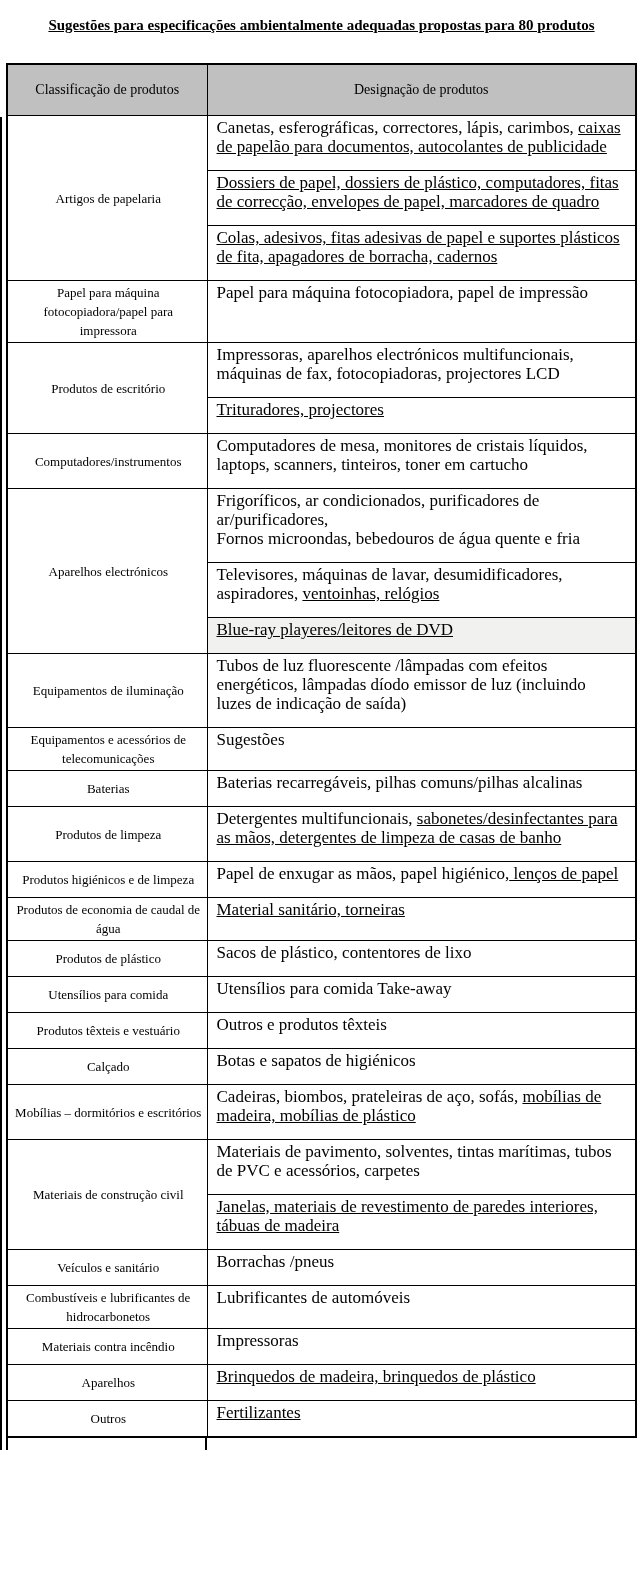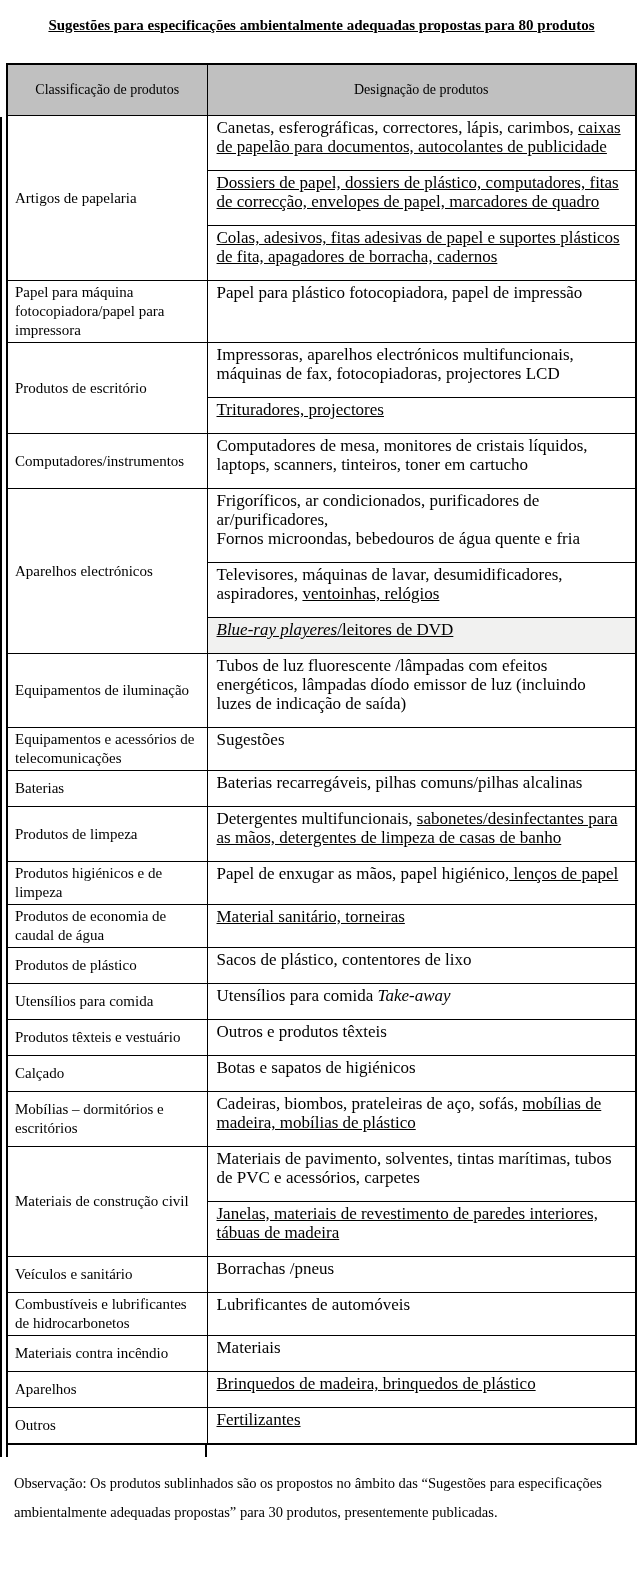--- a/index.html
+++ b/index.html
@@ -54,33 +54,34 @@
     text-align:center;
     height:52px;
     padding:4px 22px;
     border-bottom:2px solid var(--border-color);
   }
   th.col-header.first{width:200px;}
   td.cls-cell{
     width:200px;
     vertical-align:middle;
     padding:2px 5px 2px 7px;
-    font-size:15px;
+    font-size:13px;
     line-height:19px;
+    text-align:center;
   }
   td.des-cell{
     vertical-align:top;
     padding:2px 10px 14px 9px;
     font-size:17px;
     line-height:19px;
     white-space:pre-line;
   }
   td.des-cell.shaded{background:var(--shaded-cell-bg);}
   td.des-cell span.u{text-decoration:underline;}
-  td.des-cell span.i{font-style:italic;}
+  td.des-cell span.i{}
   
   .edge-line{
     position:absolute;
     left:-6px;
     top:54px;
     bottom:-12px;
     width:2px;
     background:var(--border-color);
   }
   .stub-row{
@@ -128,21 +129,21 @@
             <td class="des-cell"><span>Canetas, esferográficas, correctores, lápis, carimbos, </span><span class="u">caixas de papelão para documentos, autocolantes de publicidade</span></td>
           </tr>
           <tr>
             <td class="des-cell"><span class="u">Dossiers de papel, dossiers de plástico, computadores, fitas de correcção, envelopes de papel, marcadores de quadro</span></td>
           </tr>
           <tr>
             <td class="des-cell"><span class="u">Colas, adesivos, fitas adesivas de papel e suportes plásticos de fita, apagadores de borracha, cadernos</span></td>
           </tr>
           <tr>
             <td class="cls-cell" rowspan="1">Papel para máquina fotocopiadora/papel para impressora</td>
-            <td class="des-cell"><span>Papel para plástico fotocopiadora, papel de impressão</span></td>
+            <td class="des-cell"><span>Papel para máquina fotocopiadora, papel de impressão</span></td>
           </tr>
           <tr>
             <td class="cls-cell" rowspan="2">Produtos de escritório</td>
             <td class="des-cell"><span>Impressoras, aparelhos electrónicos multifuncionais, máquinas de fax, fotocopiadoras, projectores LCD</span></td>
           </tr>
           <tr>
             <td class="des-cell"><span class="u">Trituradores, projectores</span></td>
           </tr>
           <tr>
             <td class="cls-cell" rowspan="1">Computadores/instrumentos</td>
@@ -213,34 +214,33 @@
           <tr>
             <td class="cls-cell" rowspan="1">Veículos e sanitário</td>
             <td class="des-cell"><span>Borrachas /pneus</span></td>
           </tr>
           <tr>
             <td class="cls-cell" rowspan="1">Combustíveis e lubrificantes de hidrocarbonetos</td>
             <td class="des-cell"><span>Lubrificantes de automóveis</span></td>
           </tr>
           <tr>
             <td class="cls-cell" rowspan="1">Materiais contra incêndio</td>
-            <td class="des-cell"><span>Materiais</span></td>
+            <td class="des-cell"><span>Impressoras</span></td>
           </tr>
           <tr>
             <td class="cls-cell" rowspan="1">Aparelhos</td>
             <td class="des-cell"><span class="u">Brinquedos de madeira, brinquedos de plástico</span></td>
           </tr>
           <tr>
             <td class="cls-cell" rowspan="1">Outros</td>
             <td class="des-cell"><span class="u">Fertilizantes</span></td>
           </tr>
         </tbody>
     </table>
   </div>
 
   <div class="stub-row">
     <div class="stub left"></div>
     <div class="stub mid"></div>
   </div>
 
-  <p class="note">Observação: Os produtos sublinhados são os propostos no âmbito das “Sugestões para especificações ambientalmente adequadas propostas” para 30 produtos, presentemente publicadas.</p>
 
 </div>
 
 </body></html>

